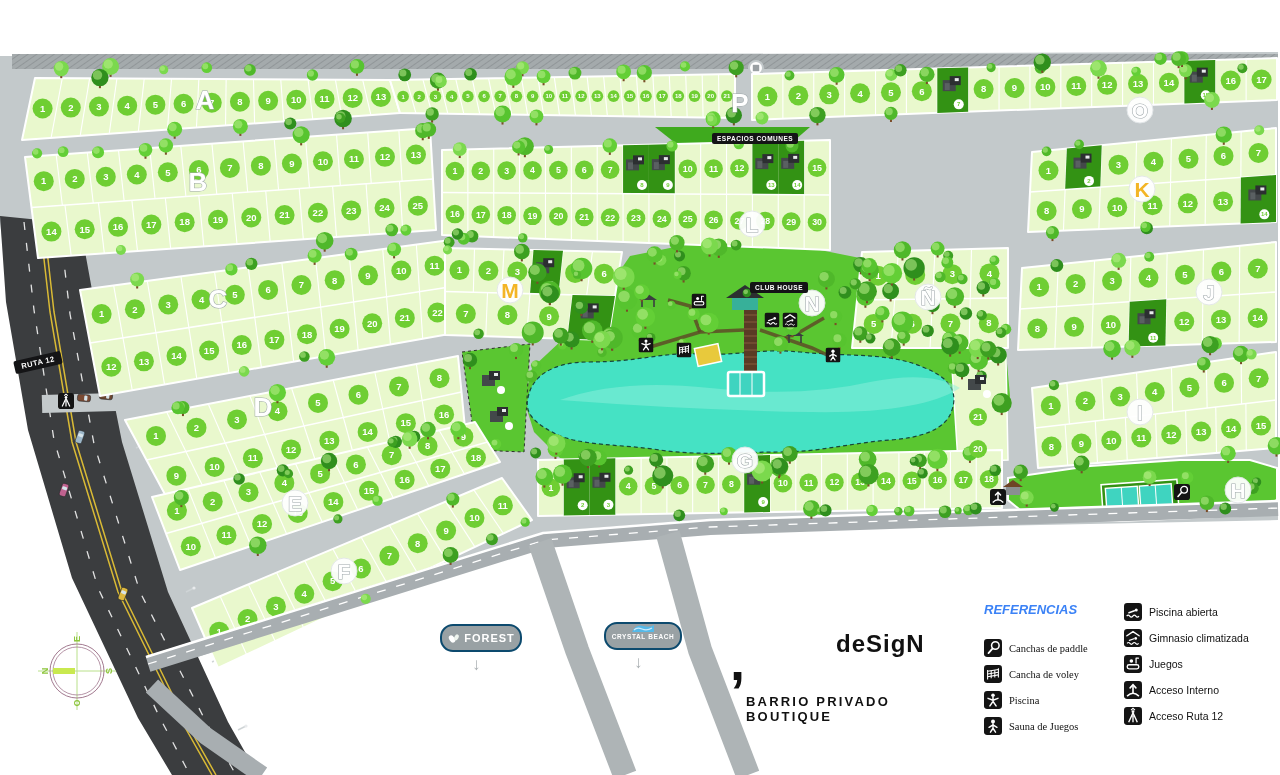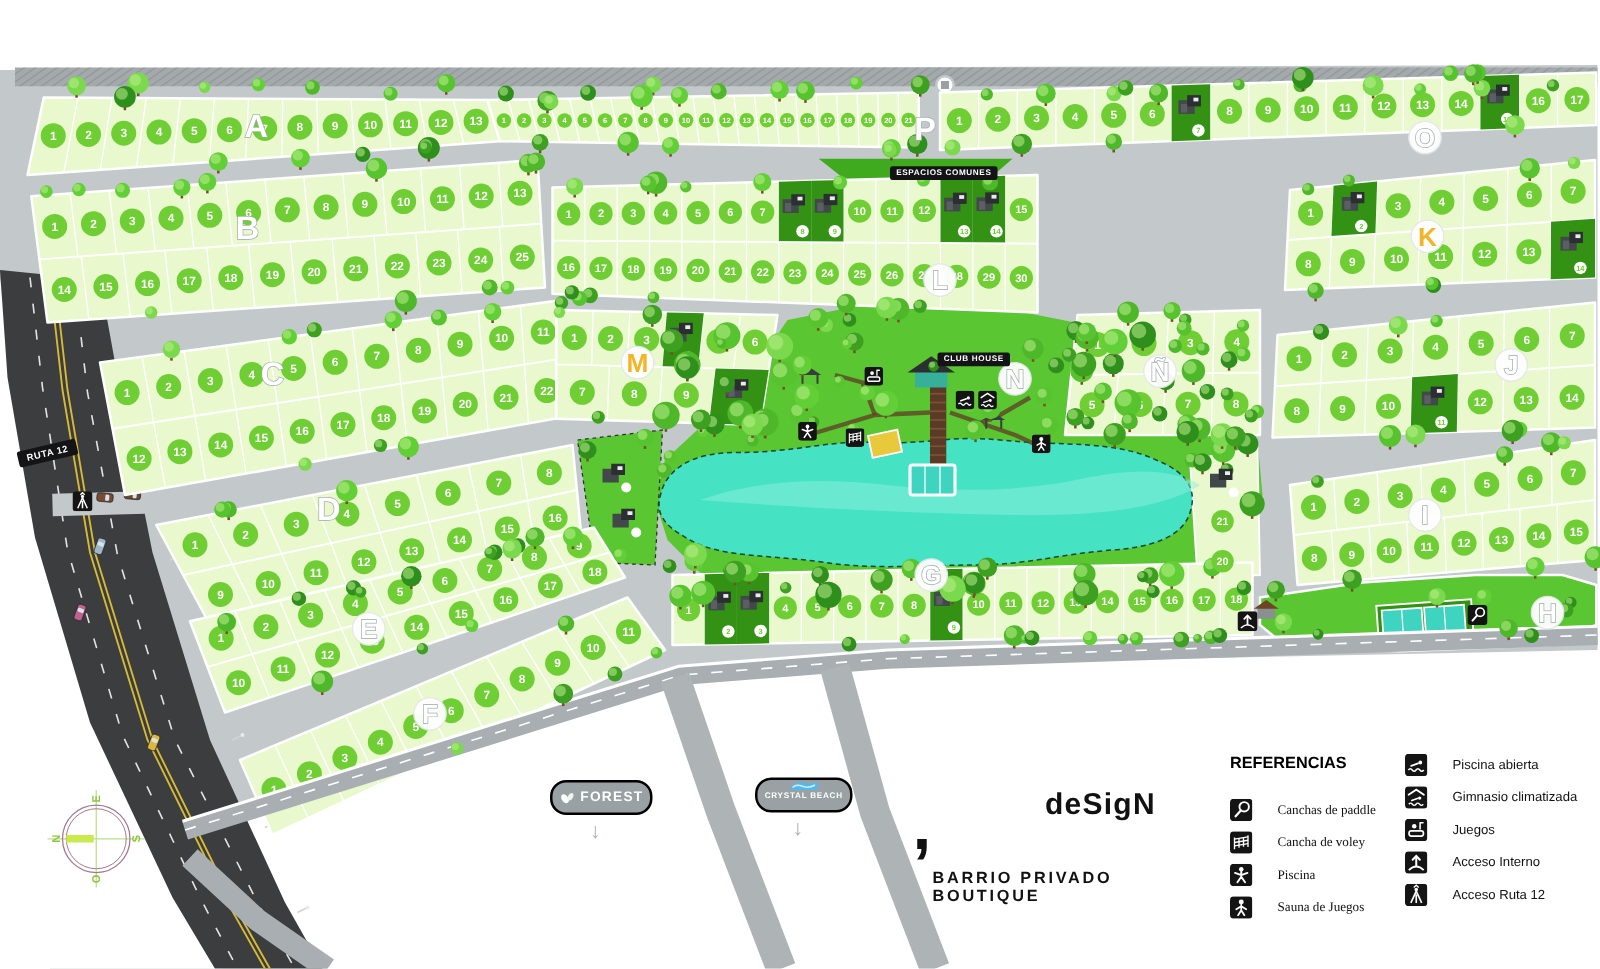--- a/index.html
+++ b/index.html
@@ -8,36 +8,36 @@
          font-family:"Liberation Sans",sans-serif;}
   #site-map{position:absolute;left:0;top:0;}
   .overlay{position:absolute;}
   .maplabel{position:absolute;background:#141416;color:#fff;font-weight:bold;
             border-radius:2px;white-space:nowrap;letter-spacing:.5px;}
   #espacios-label{left:712px;top:133px;font-size:6.5px;padding:2px 5px;}
   #clubhouse-label{left:750px;top:282px;font-size:6.5px;padding:2px 5px;}
   #ruta-label{left:14px;top:356px;font-size:7.5px;padding:2px 7px;transform:rotate(-13deg);}
   
   #legend{left:972px;top:590px;width:300px;height:145px;background:#fff;}
-  #legend-title{position:absolute;left:12px;top:12px;font-size:13px;font-weight:bold;color:#000000;}
+  #legend-title{position:absolute;left:12px;top:12px;font-size:13px;font-weight:bold;color:#3b82f6;font-style:italic;}
   .leg-col{position:absolute;top:12px;}
   #leg-col-0{left:12px;top:48px;font-family:Liberation Serif, serif;}
   #leg-col-1{left:152px;top:12px;}
-  .leg-item{display:flex;align-items:center;gap:20px;height:20px;margin-bottom:6px;}
+  .leg-item{display:flex;align-items:center;gap:7px;height:20px;margin-bottom:6px;}
   .leg-item svg{flex:0 0 auto;}
   .leg-label{font-size:10.5px;color:#111;}
   
   #logo{left:700px;top:612px;width:280px;height:110px;color:#111;}
   #logo-comma{position:absolute;left:30px;top:18px;font-size:54px;font-weight:bold;}
   #logo-main{position:absolute;left:52px;top:10px;font-size:54px;font-weight:bold;letter-spacing:-3px;}
   #logo-overlay{position:absolute;left:134px;top:18px;font-size:24px;font-weight:bold;
                 background:#fff;padding:0 2px;letter-spacing:1px;}
   #logo-subtitle{position:absolute;left:46px;top:82px;font-size:13px;font-weight:bold;letter-spacing:2.2px;}
   
-  .badge{position:absolute;height:24px;border-radius:13px;background:#99a1a4;border:2px solid #000000;
+  .badge{position:absolute;height:24px;border-radius:13px;background:#99a1a4;border:2px solid #0c4a6e;
          display:flex;align-items:center;justify-content:center;color:#fff;}
   #badge-forest{left:440px;top:624px;width:78px;font-size:11px;font-weight:bold;letter-spacing:1px;gap:3px;}
   #badge-crystal{left:604px;top:622px;width:74px;font-size:6.5px;font-weight:bold;letter-spacing:.6px;
                  flex-direction:column;line-height:1;}
   #badge-crystal svg{margin-top:-9px;}
   .down-arrow{position:absolute;color:#a9afb2;font-size:17px;font-weight:bold;}
   #arrow-forest{left:472px;top:655px;}
   #arrow-crystal{left:634px;top:653px;}
   
   #compass{left:36px;top:630px;}

